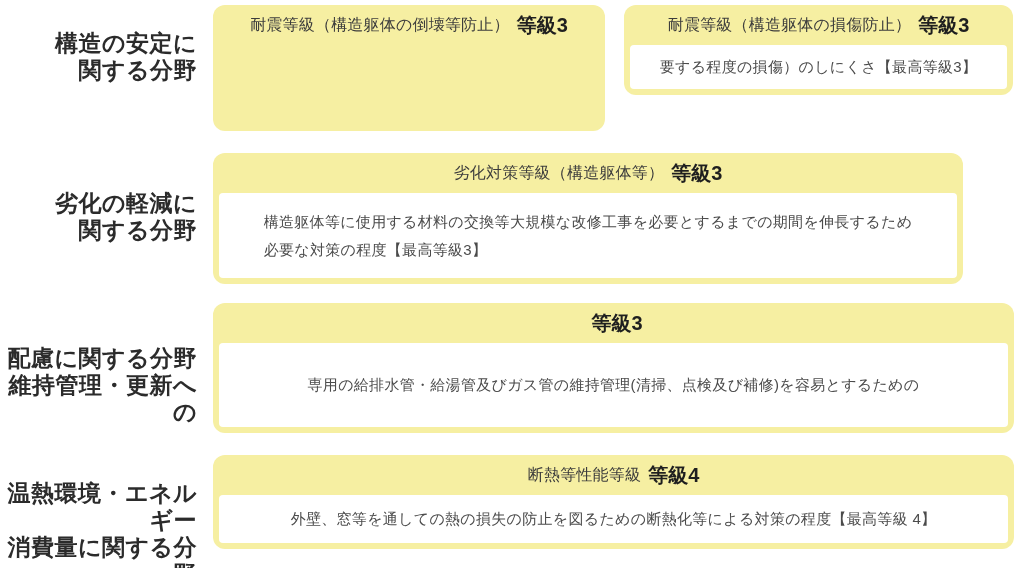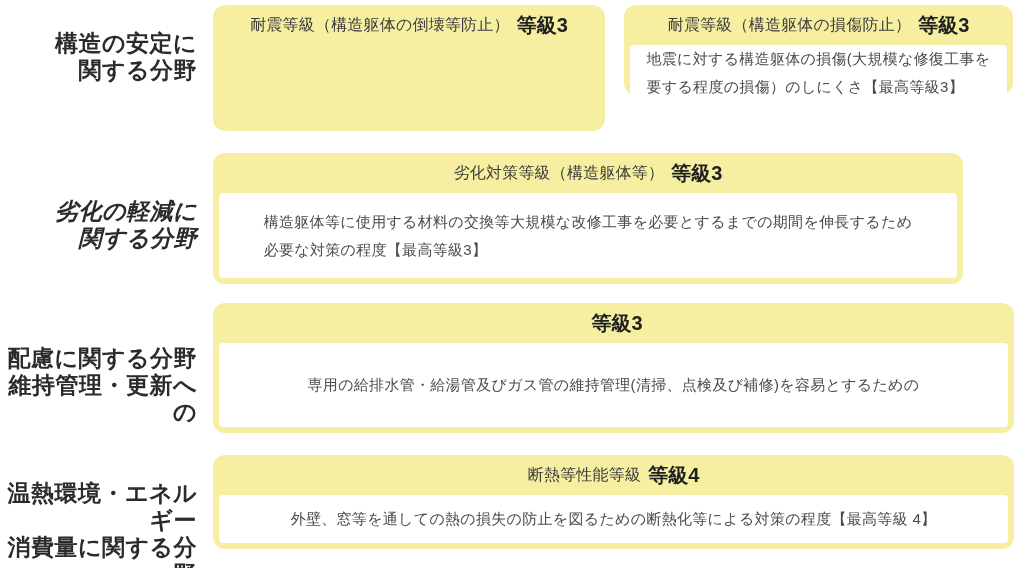--- a/index.html
+++ b/index.html
@@ -93,27 +93,26 @@
     </div>
   </div>
 
   <div class="grade-box" style="left:624px; top:5px; width:389px; height:90px;">
     <div class="box-header">
       <span class="box-title">耐震等級（構造躯体の損傷防止）</span>
       <span class="box-grade">等級3</span>
     </div>
     <div class="box-body">
       <div class="body-lines">
-        <div>地震に対する構造躯体の損傷(大規模な修復工事を</div>
         <div>要する程度の損傷）のしにくさ【最高等級3】</div>
       </div>
     </div>
   </div>
 
-  <div class="row-label" style="top:198px;font-style:italic;">
+  <div class="row-label" style="top:190px;">
     <div>劣化の軽減に</div>
     <div>関する分野</div>
   </div>
 
   <div class="grade-box" style="left:213px; top:153px; width:750px; height:131px;">
     <div class="box-header">
       <span class="box-title">劣化対策等級（構造躯体等）</span>
       <span class="box-grade">等級3</span>
     </div>
     <div class="box-body">

